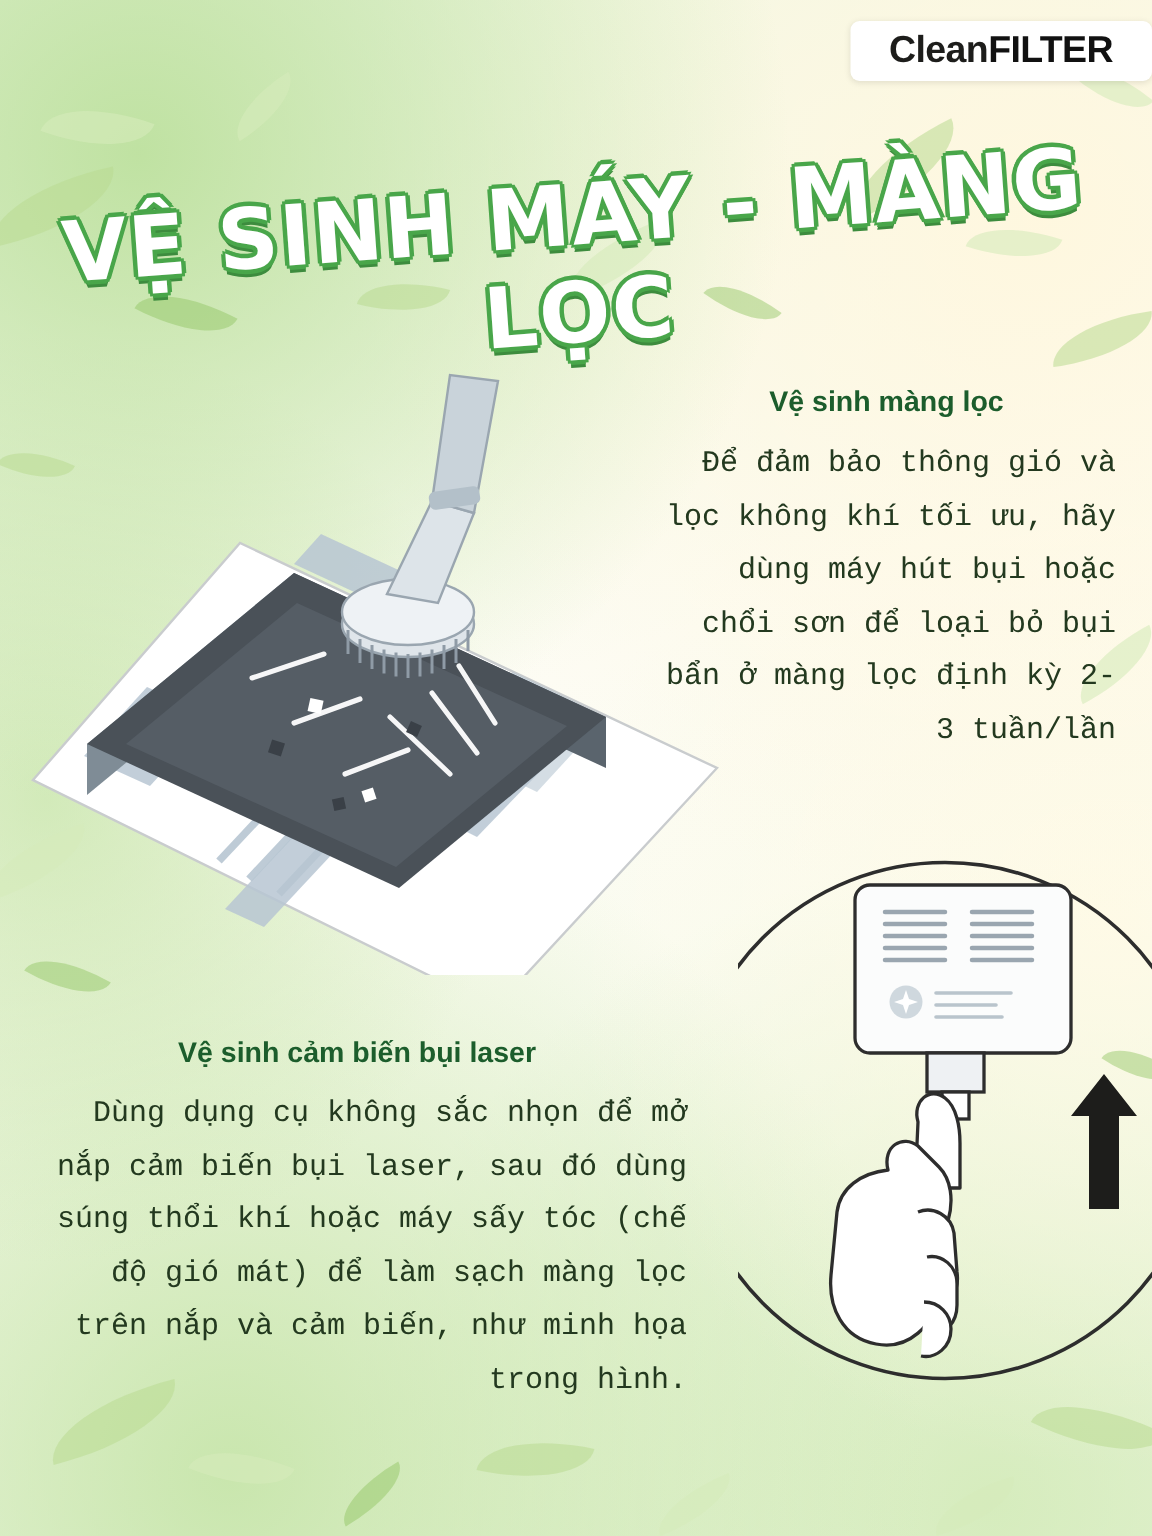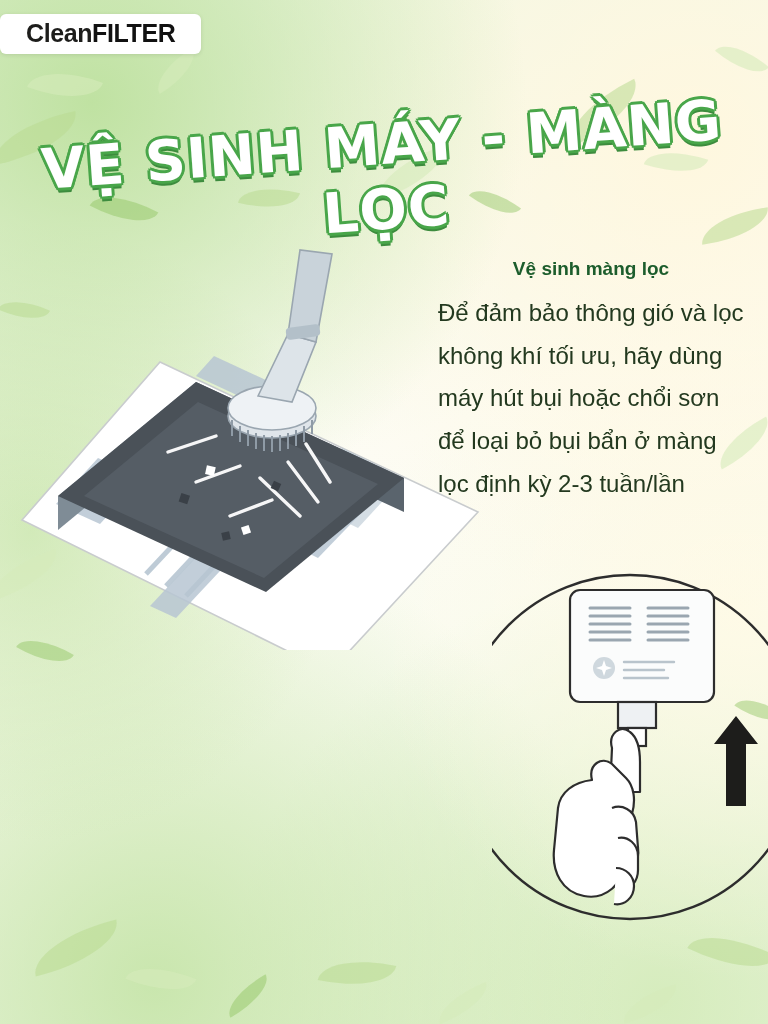--- a/index.html
+++ b/index.html
@@ -38,21 +38,21 @@
   .leaf.dark { background: #8ec45f; opacity: 0.45; }
   .leaf.pale { background: #d6ebbb; opacity: 0.6; }
 
   
   #logo-wrap {
     position: absolute;
     top: 14px;
     left: 0;
     width: 768px;
     display: flex;
-    justify-content: flex-start;
+    justify-content: flex-end;
   }
   #logo {
     background: #ffffff;
     border-radius: 6px;
     padding: 7px 26px 8px 26px;
     box-shadow: 0 1px 4px rgba(0,0,0,0.10);
     font-size: 25px;
     letter-spacing: -0.4px;
     font-weight: bold;
     color: #1d1d1b;
@@ -84,24 +84,24 @@
 
   
   .section-heading {
     font-family: Liberation Sans, sans-serif;
     font-weight: bold;
     font-size: 19px;
     color: #1c5d2c;
     text-align: center;
   }
   .section-body {
-    font-family: Liberation Sans, sans-serif;
-    font-size: 24px;
+    font-family: Liberation Mono, monospace;
+    font-size: 20px;
     color: #23391f;
-    text-align: left;
+    text-align: right;
     line-height: 1.78;
   }
 
   #block-filter {
     position: absolute;
     left: 438px;
     top: 258px;
     width: 306px;
   }
   #block-filter .section-body { margin-top: 12px; }
@@ -288,14 +288,18 @@
         <path d="M126 282 C136 280 146 288 146 300 L146 314 C146 326 138 334 128 334"></path>
         <path d="M124 312 C134 312 142 320 142 330 C142 342 132 350 122 348"></path>
       </g>
 
       <g fill="#1d1d1b">
         <polygon points="222,188 244,160 266,188 254,188 254,250 234,250 234,188"></polygon>
       </g>
     </svg>
   </div>
 
+  <div id="block-sensor">
+    <div class="section-heading">Vệ sinh cảm biến bụi laser</div>
+    <div class="section-body">Dùng dụng cụ không sắc nhọn để mở nắp cảm biến bụi laser, sau đó dùng súng thổi khí hoặc máy sấy tóc (chế độ gió mát) để làm sạch màng lọc trên nắp và cảm biến, như minh họa trong hình.</div>
+  </div>
 
 </div>
 
 </body></html>

